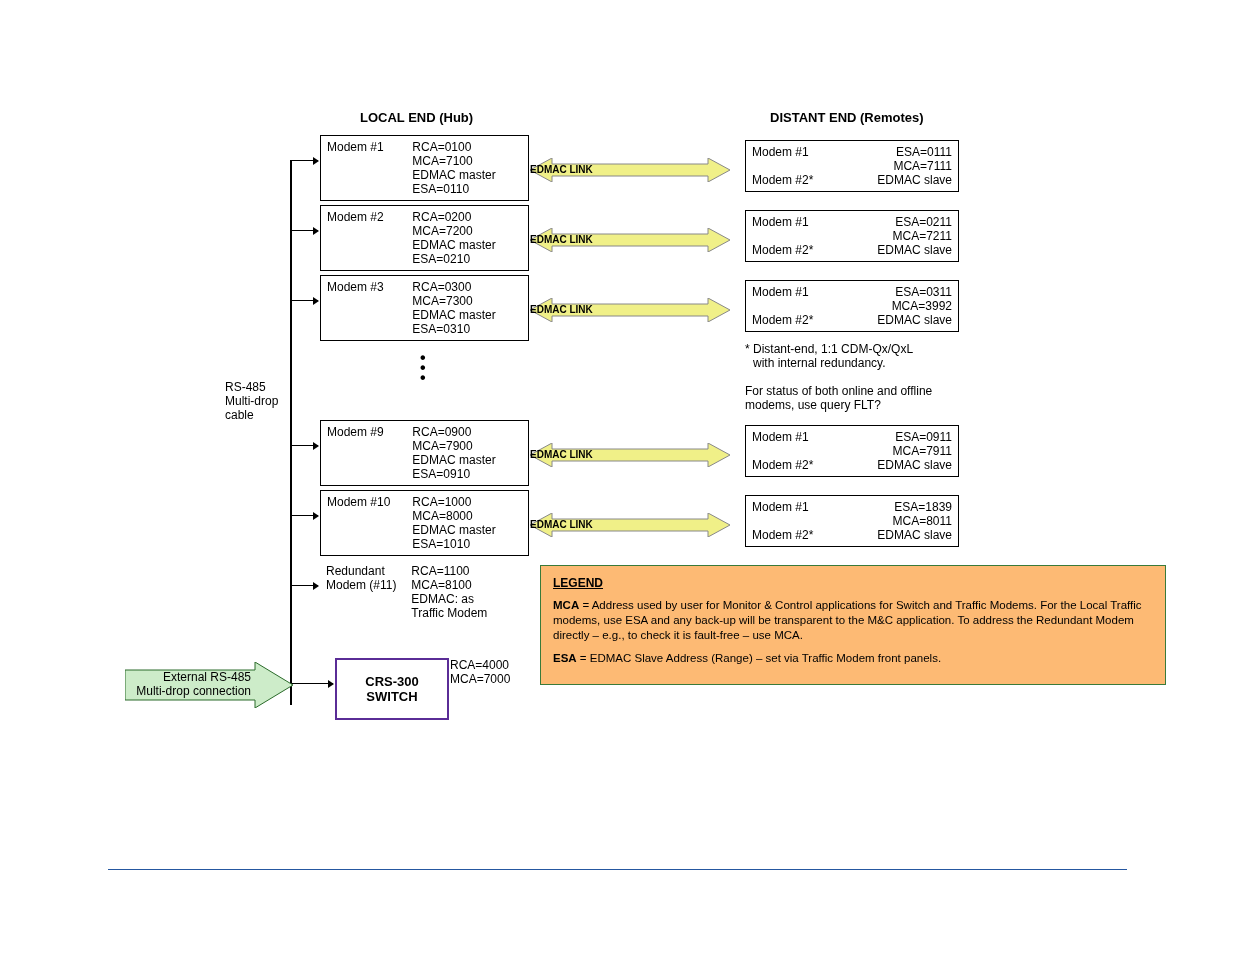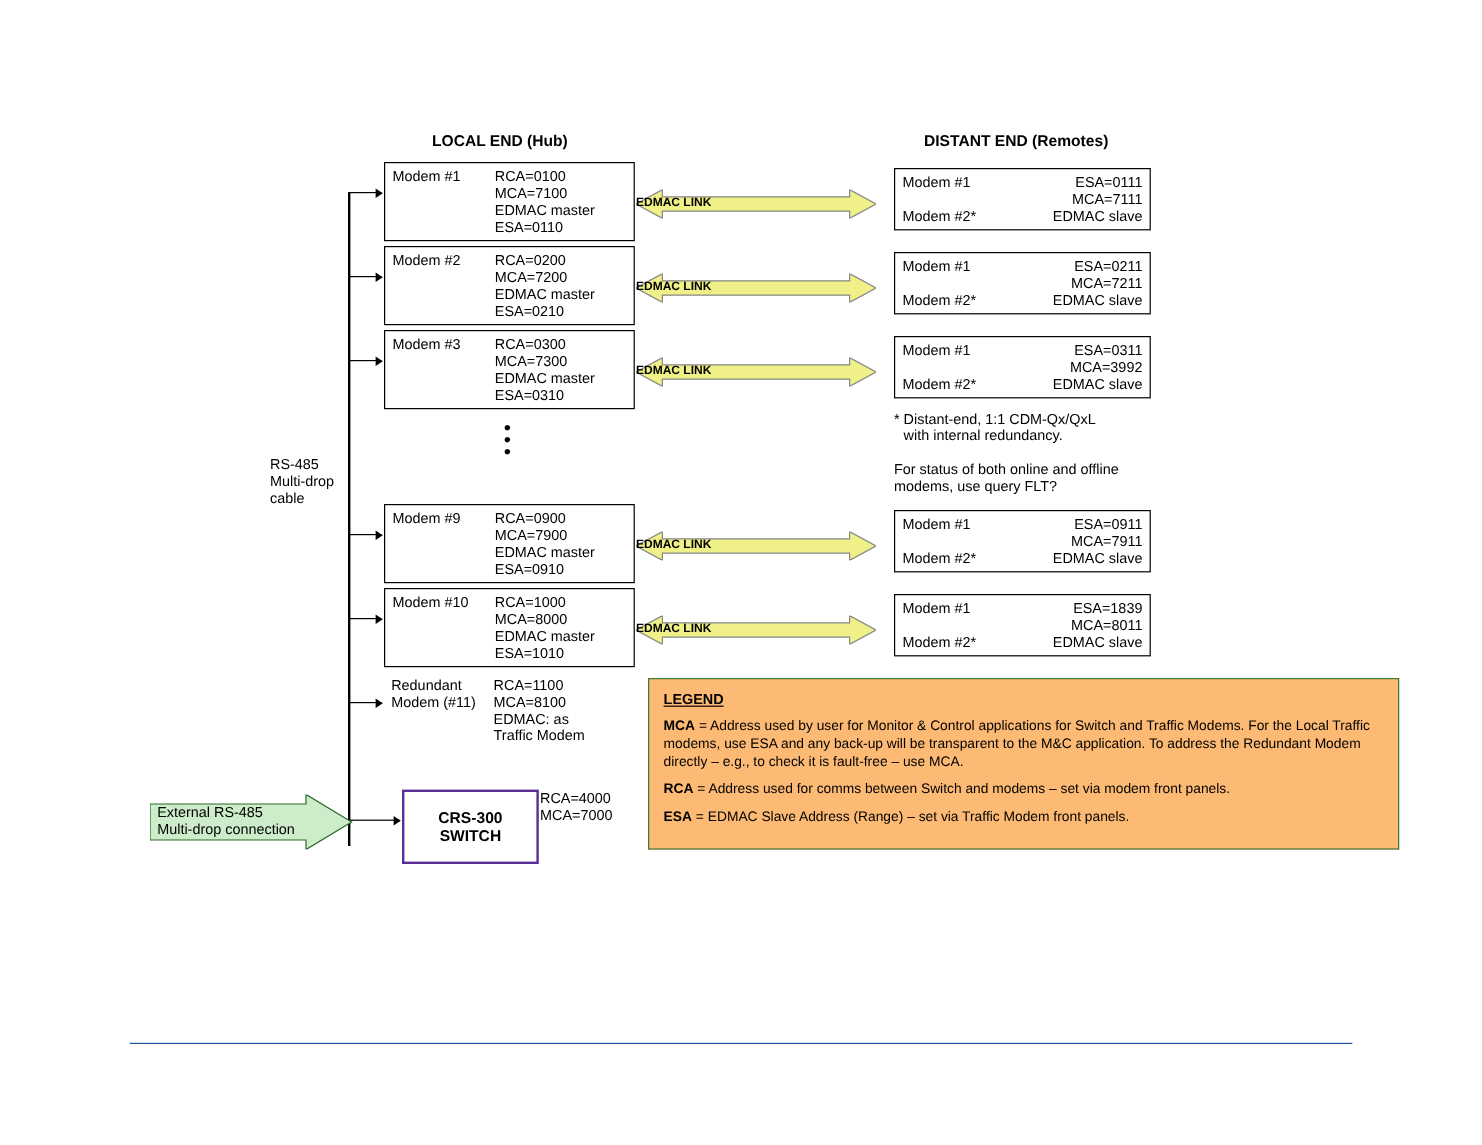--- a/index.html
+++ b/index.html
@@ -100,21 +100,21 @@
   <div style="position:absolute;left:320px;top:548px">
     <span>RCA=4000</span><br>
     <span>MCA=7000</span>
   </div>
   <div class="hwire" style="left:160px;top:573px;width:43px"></div>
 
   <div class="green-arrow" style="left:-5px;top:552px">
     <svg width="170" height="46">
           <polygon points="0,8 130,8 130,0 168,23 130,46 130,38 0,38" fill="#cdecc9" stroke="#2a6a2a" stroke-width="1"></polygon>
         </svg>
-    <div style="position:absolute;left:6px;top:8px;width:120px;text-align:left;font-size:12px;white-space:pre-line">External RS-485
+    <div style="position:absolute;left:6px;top:8px;width:120px;text-align:right;font-size:12px;white-space:pre-line">External RS-485
 Multi-drop connection</div>
   </div>
 
   <div class="link-arrow" style="left:400px;top:48px">
     <svg>
           <polygon points="0,12 22,0 22,6 178,6 178,0 200,12 178,24 178,18 22,18 22,24" fill="#f0f088" stroke="#888" stroke-width="1"></polygon>
         </svg>
     <div class="link-lab">EDMAC LINK</div>
   </div>
   <div class="link-arrow" style="left:400px;top:118px">
@@ -216,19 +216,18 @@
   <div class="note-text" style="left:615px;top:232px">
     <span>* Distant-end, 1:1 CDM-Qx/QxL</span><br>
     <span style="padding-left:8px">  with internal redundancy.</span><br><br>
     <span>For status of both online and offline</span><br>
     <span>modems, use query FLT?</span>
   </div>
 
   <div class="legend">
     <div class="title">LEGEND</div>
     <p><span class="k">MCA</span><span> = Address used by user for Monitor &amp; Control applications for Switch and Traffic Modems. For the Local Traffic modems, use ESA and any back-up will be transparent to the M&amp;C application. To address the Redundant Modem directly – e.g., to check it is fault-free – use MCA.</span></p>
-    <p><span class="k">RCA</span><span> = Address used for comms between Switch and modems – set via modem front panels.</span></p>
     <p><span class="k">ESA</span><span> = EDMAC Slave Address (Range) – set via Traffic Modem front panels.</span></p>
   </div>
 
 </div>
 <div class="rule" style="top:869px"></div>
 </div>
 
 </body></html>

